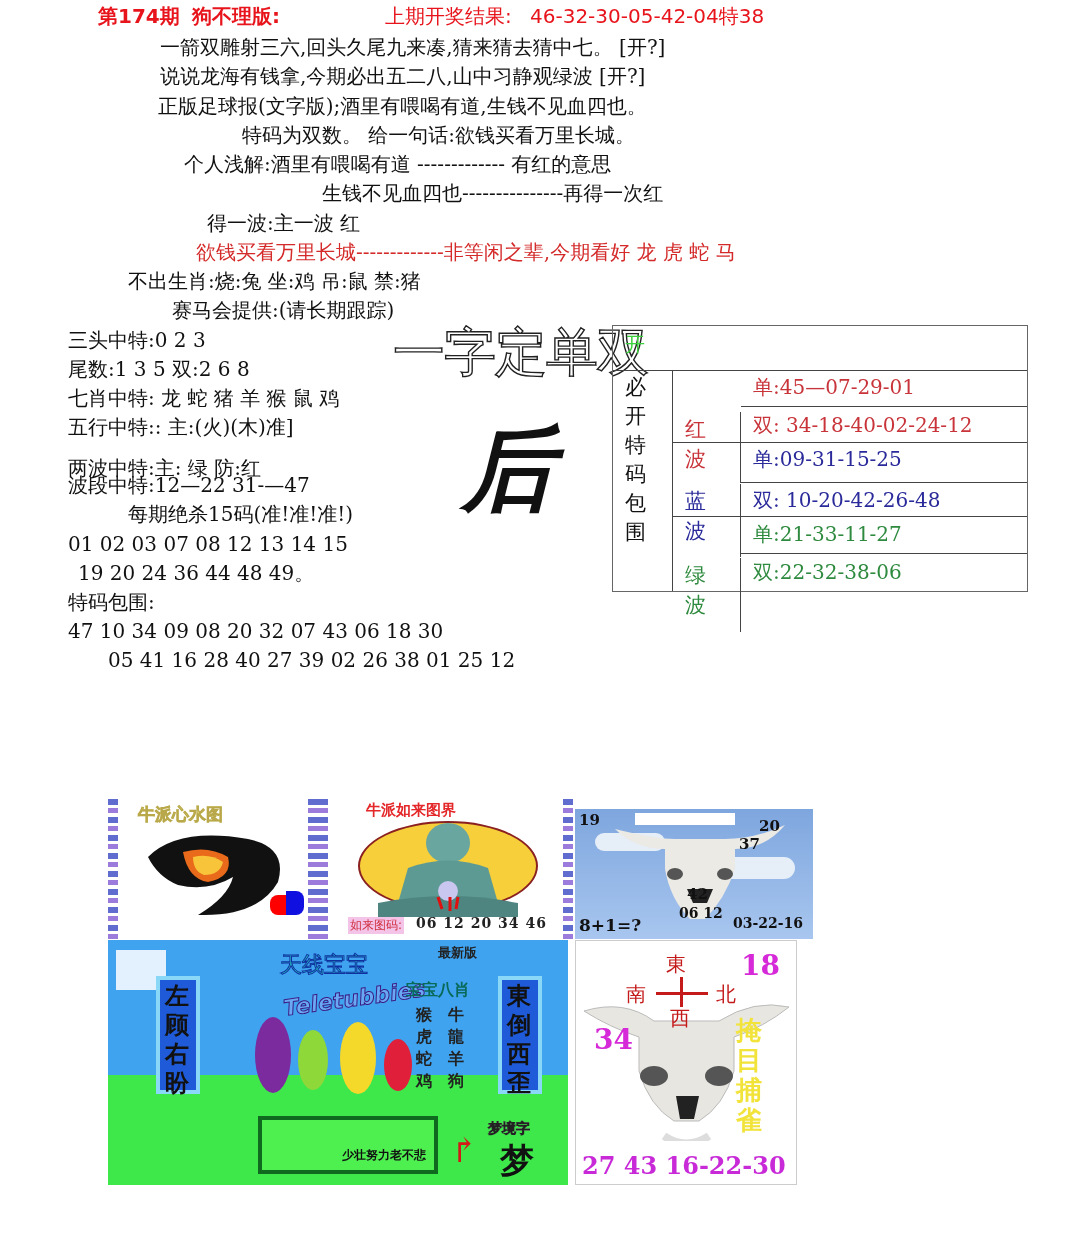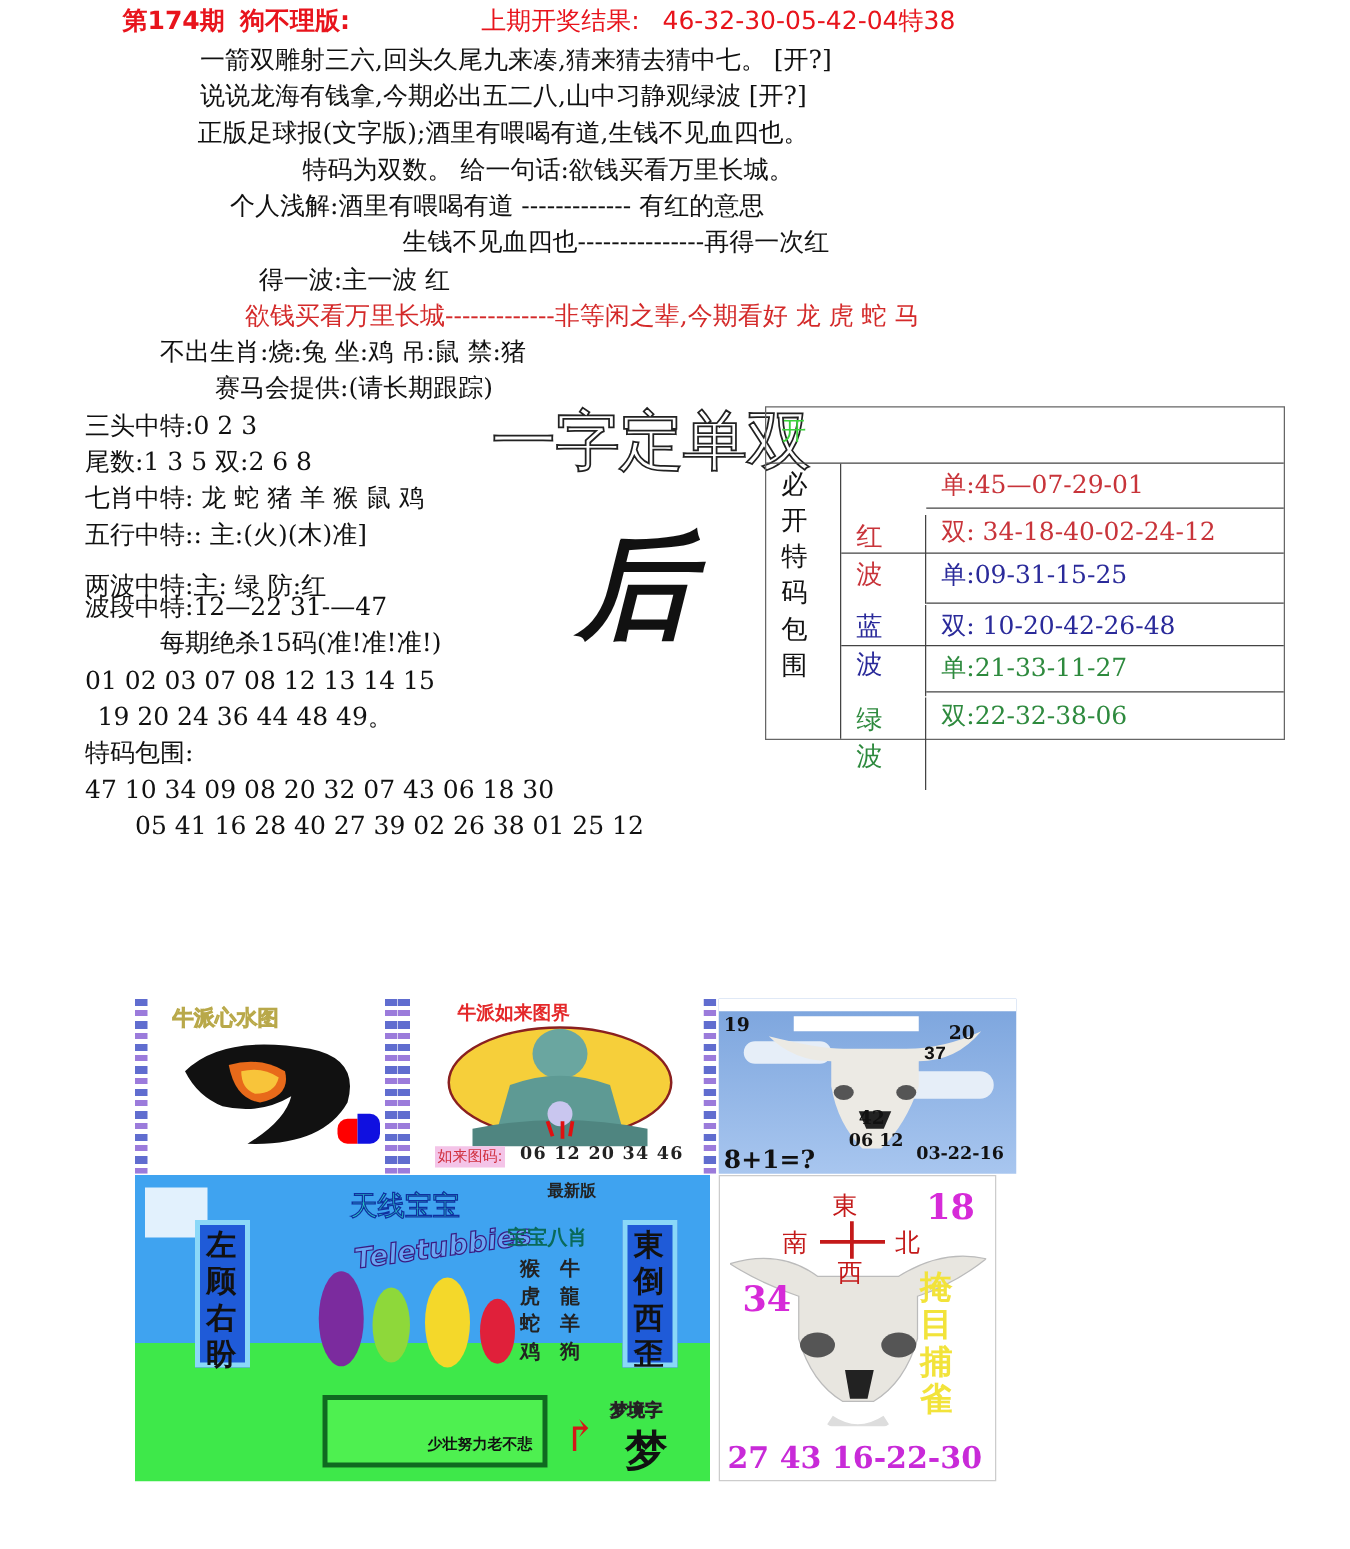--- a/index.html
+++ b/index.html
@@ -136,24 +136,24 @@
   <div class="abs" style="left:20px;top:34px;width:70px;height:18px;background:#e6eef8;border-radius:10px;"></div>
   <div class="abs" style="left:130px;top:58px;width:90px;height:22px;background:#e6eef8;border-radius:12px;"></div>
   <svg class="abs" style="left:40px;top:20px;" width="170" height="100" viewBox="0 0 170 100">
     <path d="M0 10 Q40 20 60 20 L110 20 Q140 20 170 6 Q150 30 120 30 L120 50 Q110 80 90 100 L75 100 Q55 80 50 50 L50 30 Q20 30 0 10 Z" fill="#eceae4"></path>
     <ellipse cx="60" cy="55" rx="8" ry="6" fill="#555"></ellipse>
     <ellipse cx="110" cy="55" rx="8" ry="6" fill="#555"></ellipse>
     <path d="M72 70 L98 70 L92 84 L78 84 Z" fill="#222"></path>
   </svg>
   <div class="abs" style="left:4px;top:12px;font-size:15px;font-weight:bold;">19</div>
   <div class="abs" style="left:184px;top:18px;font-size:15px;font-weight:bold;">20</div>
-  <div class="abs" style="left:164px;top:36px;font-size:15px;font-weight:bold;font-family:Liberation Mono, monospace;">37</div>
+  <div class="abs" style="left:164px;top:36px;font-size:15px;font-weight:bold;">37</div>
   <div class="abs" style="left:112px;top:86px;font-size:15px;font-weight:bold;">42</div>
   <div class="abs" style="left:104px;top:106px;font-size:14px;font-weight:bold;">06  12</div>
-  <div class="abs" style="left:4px;top:116px;font-size:20px;font-weight:bold;">8+1=?</div>
+  <div class="abs" style="left:4px;top:116px;font-size:17px;font-weight:bold;">8+1=?</div>
   <div class="abs" style="left:158px;top:116px;font-size:14px;font-weight:bold;">03-22-16</div>
 </div>
 
 <div class="panel" style="left:108px;top:940px;width:460px;height:245px;background:linear-gradient(180deg,#3fa3f0 0,#3fa3f0 55%,#3ee84a 55%,#3ee84a 100%);">
   <div class="abs" style="left:8px;top:10px;width:50px;height:40px;background:#fff;opacity:.85;"></div>
   <div class="abs" style="left:172px;top:10px;font-size:22px;font-weight:normal;color:#2ad0c4;-webkit-text-stroke:1px #1030a0;font-family:'DejaVu Sans',sans-serif;">天线宝宝</div>
   <div class="abs" style="left:175px;top:46px;font-size:22px;font-weight:bold;color:#6aa8f4;-webkit-text-stroke:1px #3a1a80;font-style:italic;transform:rotate(-8deg);font-family:'DejaVu Sans',sans-serif;">Teletubbies</div>
   <div class="abs" style="left:330px;top:4px;font-size:13px;font-weight:bold;color:#222;font-family:'DejaVu Sans',sans-serif;">最新版</div>
   <div class="abs" style="left:48px;top:36px;width:44px;height:118px;background:#1f5bd8;border:4px solid #8ad8f8;">
     <div style="font-size:24px;font-weight:bold;color:#111;line-height:29px;width:26px;white-space:normal;margin:2px auto;font-family:'DejaVu Sans',sans-serif;">左顾右盼</div>

